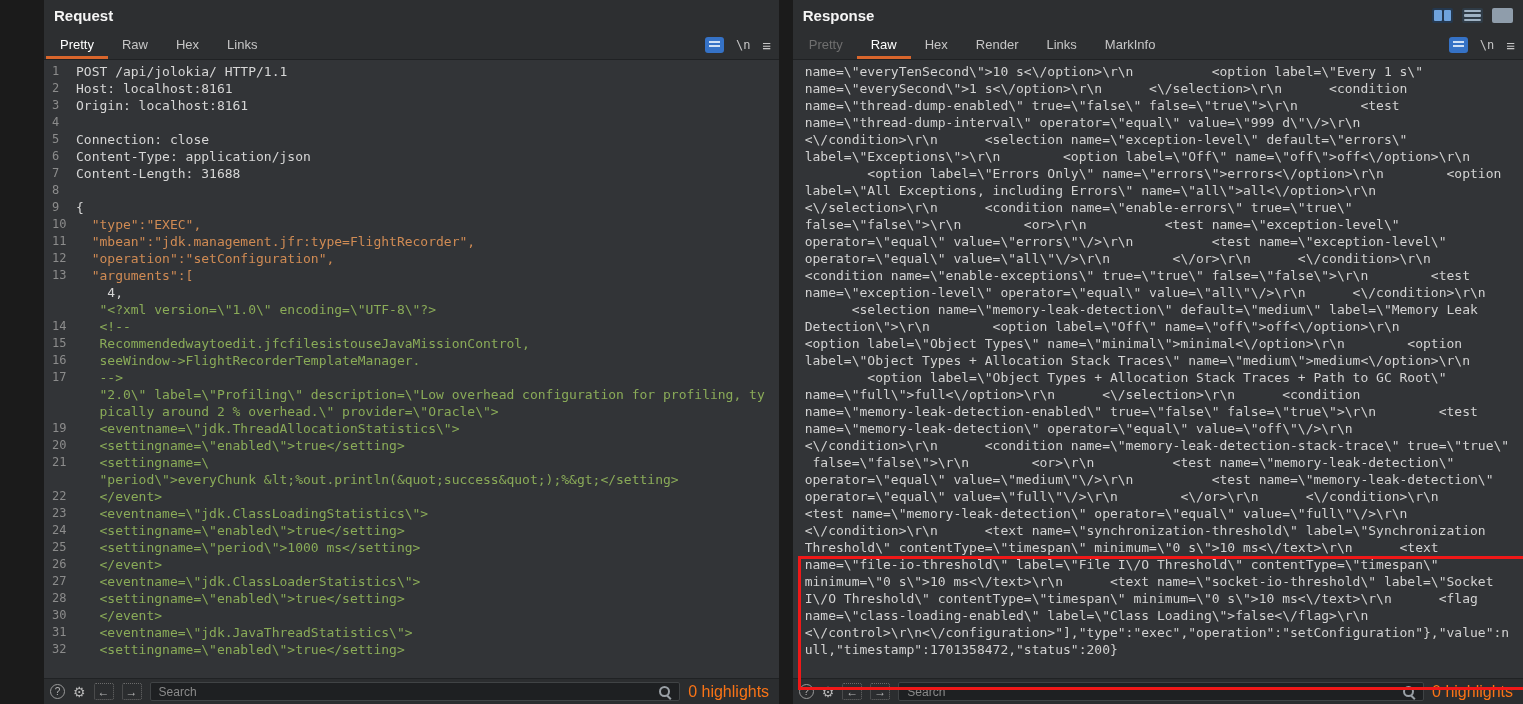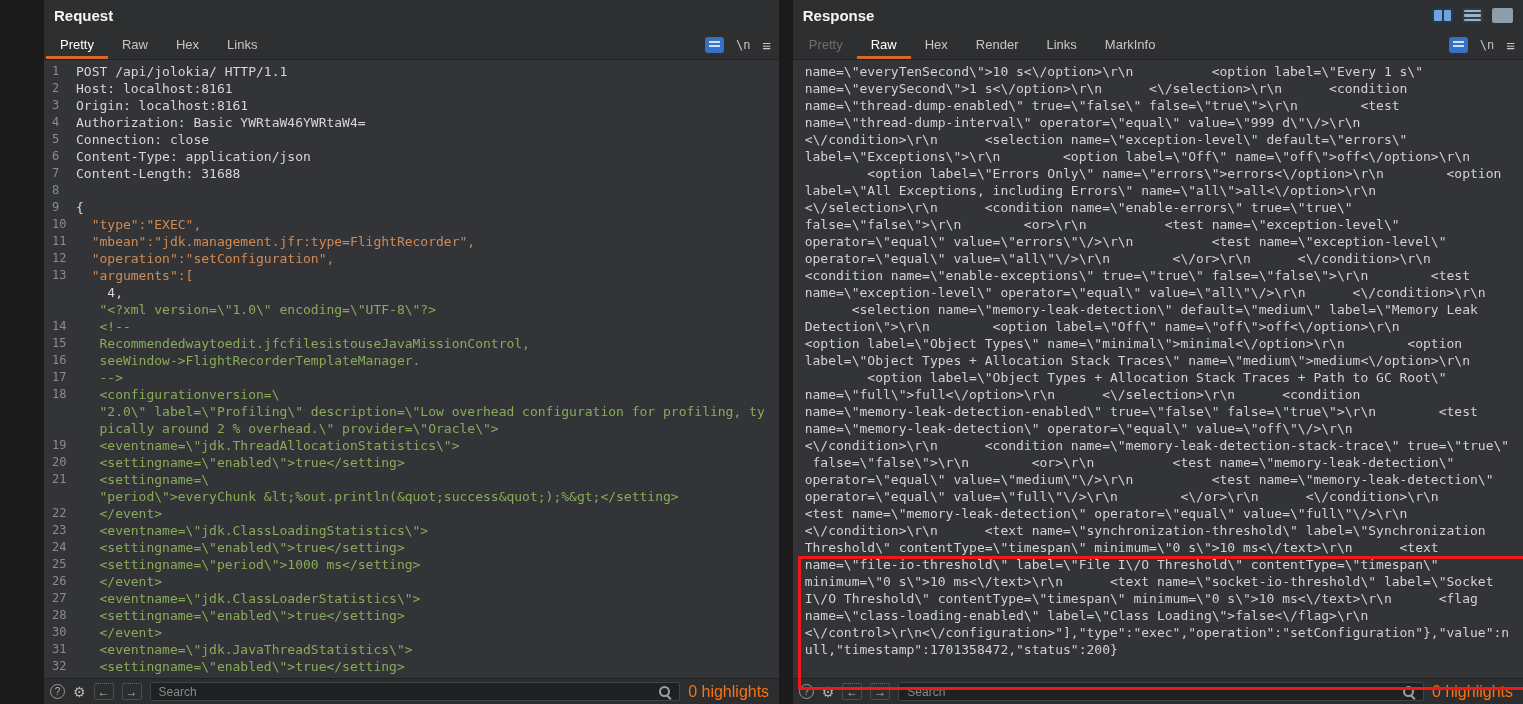--- a/index.html
+++ b/index.html
@@ -95,37 +95,36 @@
       <div class="tab-tools">
         <span class="icon-syntax"></span>
         <span class="nl-toggle">\n</span>
         <span class="menu-glyph">≡</span>
       </div>
     </div>
     <div class="editor" id="request-editor">
         <div class="line"><span class="ln">1</span><span class="code tok-plain">POST /api/jolokia/ HTTP/1.1</span></div>
         <div class="line"><span class="ln">2</span><span class="code tok-plain">Host: localhost:8161</span></div>
         <div class="line"><span class="ln">3</span><span class="code tok-plain">Origin: localhost:8161</span></div>
-        <div class="line"><span class="ln">4</span><span class="code tok-plain">Authorization: Basic YWRtaW46YWRtaW4=</span></div>
+        <div class="line"><span class="ln">4</span></div>
         <div class="line"><span class="ln">5</span><span class="code tok-plain">Connection: close</span></div>
         <div class="line"><span class="ln">6</span><span class="code tok-plain">Content-Type: application/json</span></div>
         <div class="line"><span class="ln">7</span><span class="code tok-plain">Content-Length: 31688</span></div>
         <div class="line"><span class="ln">8</span><span class="code tok-plain"></span></div>
         <div class="line"><span class="ln">9</span><span class="code tok-plain">{</span></div>
         <div class="line"><span class="ln">10</span><span class="code tok-json">  "type":"EXEC",</span></div>
         <div class="line"><span class="ln">11</span><span class="code tok-json">  "mbean":"jdk.management.jfr:type=FlightRecorder",</span></div>
         <div class="line"><span class="ln">12</span><span class="code tok-json">  "operation":"setConfiguration",</span></div>
         <div class="line"><span class="ln">13</span><span class="code tok-json">  "arguments":[</span></div>
         <div class="line"><span class="ln"></span><span class="code tok-plain">    4,</span></div>
         <div class="line"><span class="ln"></span><span class="code tok-xml">   "&lt;?xml version=\"1.0\" encoding=\"UTF-8\"?&gt;</span></div>
         <div class="line"><span class="ln">14</span><span class="code tok-xml">   &lt;!--</span></div>
         <div class="line"><span class="ln">15</span><span class="code tok-xml">   Recommendedwaytoedit.jfcfilesistouseJavaMissionControl,</span></div>
         <div class="line"><span class="ln">16</span><span class="code tok-xml">   seeWindow-&gt;FlightRecorderTemplateManager.</span></div>
         <div class="line"><span class="ln">17</span><span class="code tok-xml">   --&gt;</span></div>
-        <div class="line"><span class="ln">18</span><span class="code tok-xml">   &lt;configurationversion=\</span></div>
         <div class="line"><span class="ln"></span><span class="code tok-xml">   "2.0\" label=\"Profiling\" description=\"Low overhead configuration for profiling, ty</span></div>
         <div class="line"><span class="ln"></span><span class="code tok-xml">   pically around 2 % overhead.\" provider=\"Oracle\"&gt;</span></div>
         <div class="line"><span class="ln">19</span><span class="code tok-xml">   &lt;eventname=\"jdk.ThreadAllocationStatistics\"&gt;</span></div>
         <div class="line"><span class="ln">20</span><span class="code tok-xml">   &lt;settingname=\"enabled\"&gt;true&lt;/setting&gt;</span></div>
         <div class="line"><span class="ln">21</span><span class="code tok-xml">   &lt;settingname=\</span></div>
         <div class="line"><span class="ln"></span><span class="code tok-xml">   "period\"&gt;everyChunk &amp;lt;%out.println(&amp;quot;success&amp;quot;);%&amp;gt;&lt;/setting&gt;</span></div>
         <div class="line"><span class="ln">22</span><span class="code tok-xml">   &lt;/event&gt;</span></div>
         <div class="line"><span class="ln">23</span><span class="code tok-xml">   &lt;eventname=\"jdk.ClassLoadingStatistics\"&gt;</span></div>
         <div class="line"><span class="ln">24</span><span class="code tok-xml">   &lt;settingname=\"enabled\"&gt;true&lt;/setting&gt;</span></div>
         <div class="line"><span class="ln">25</span><span class="code tok-xml">   &lt;settingname=\"period\"&gt;1000 ms&lt;/setting&gt;</span></div>

